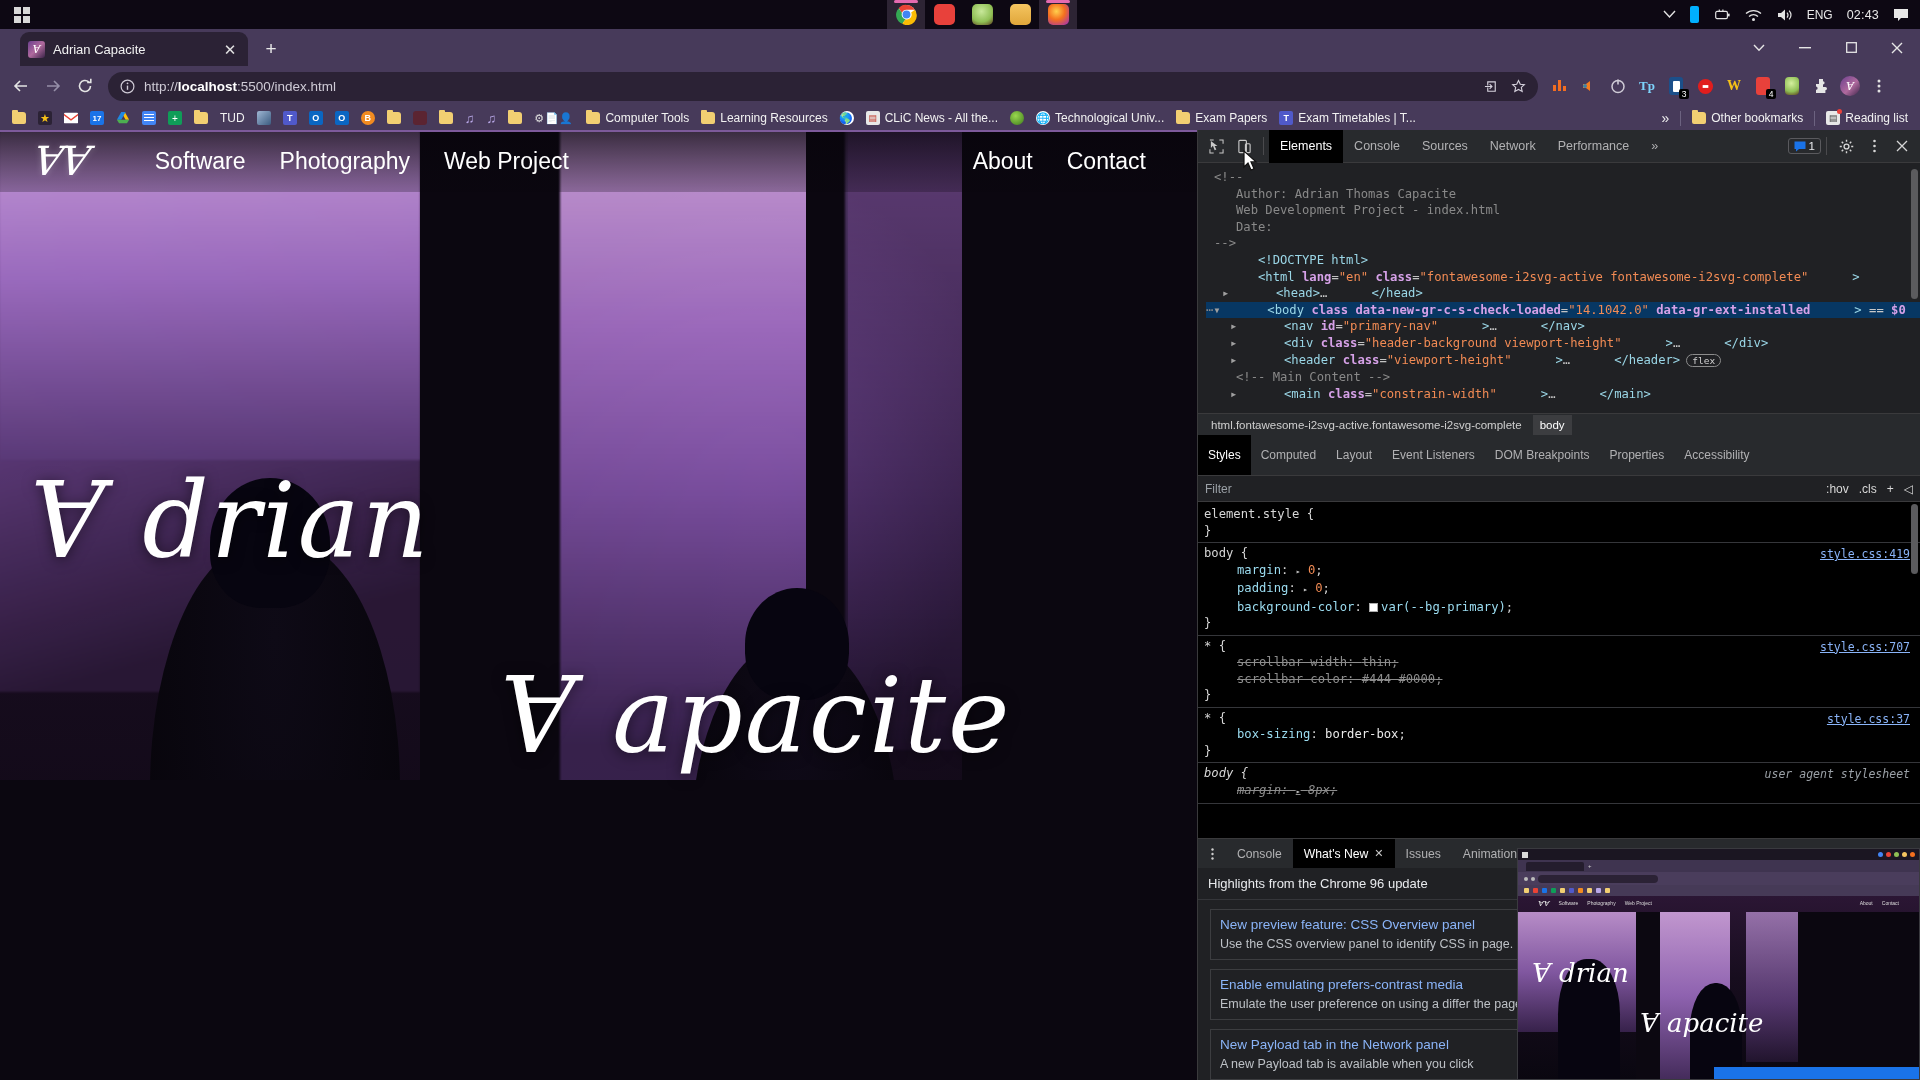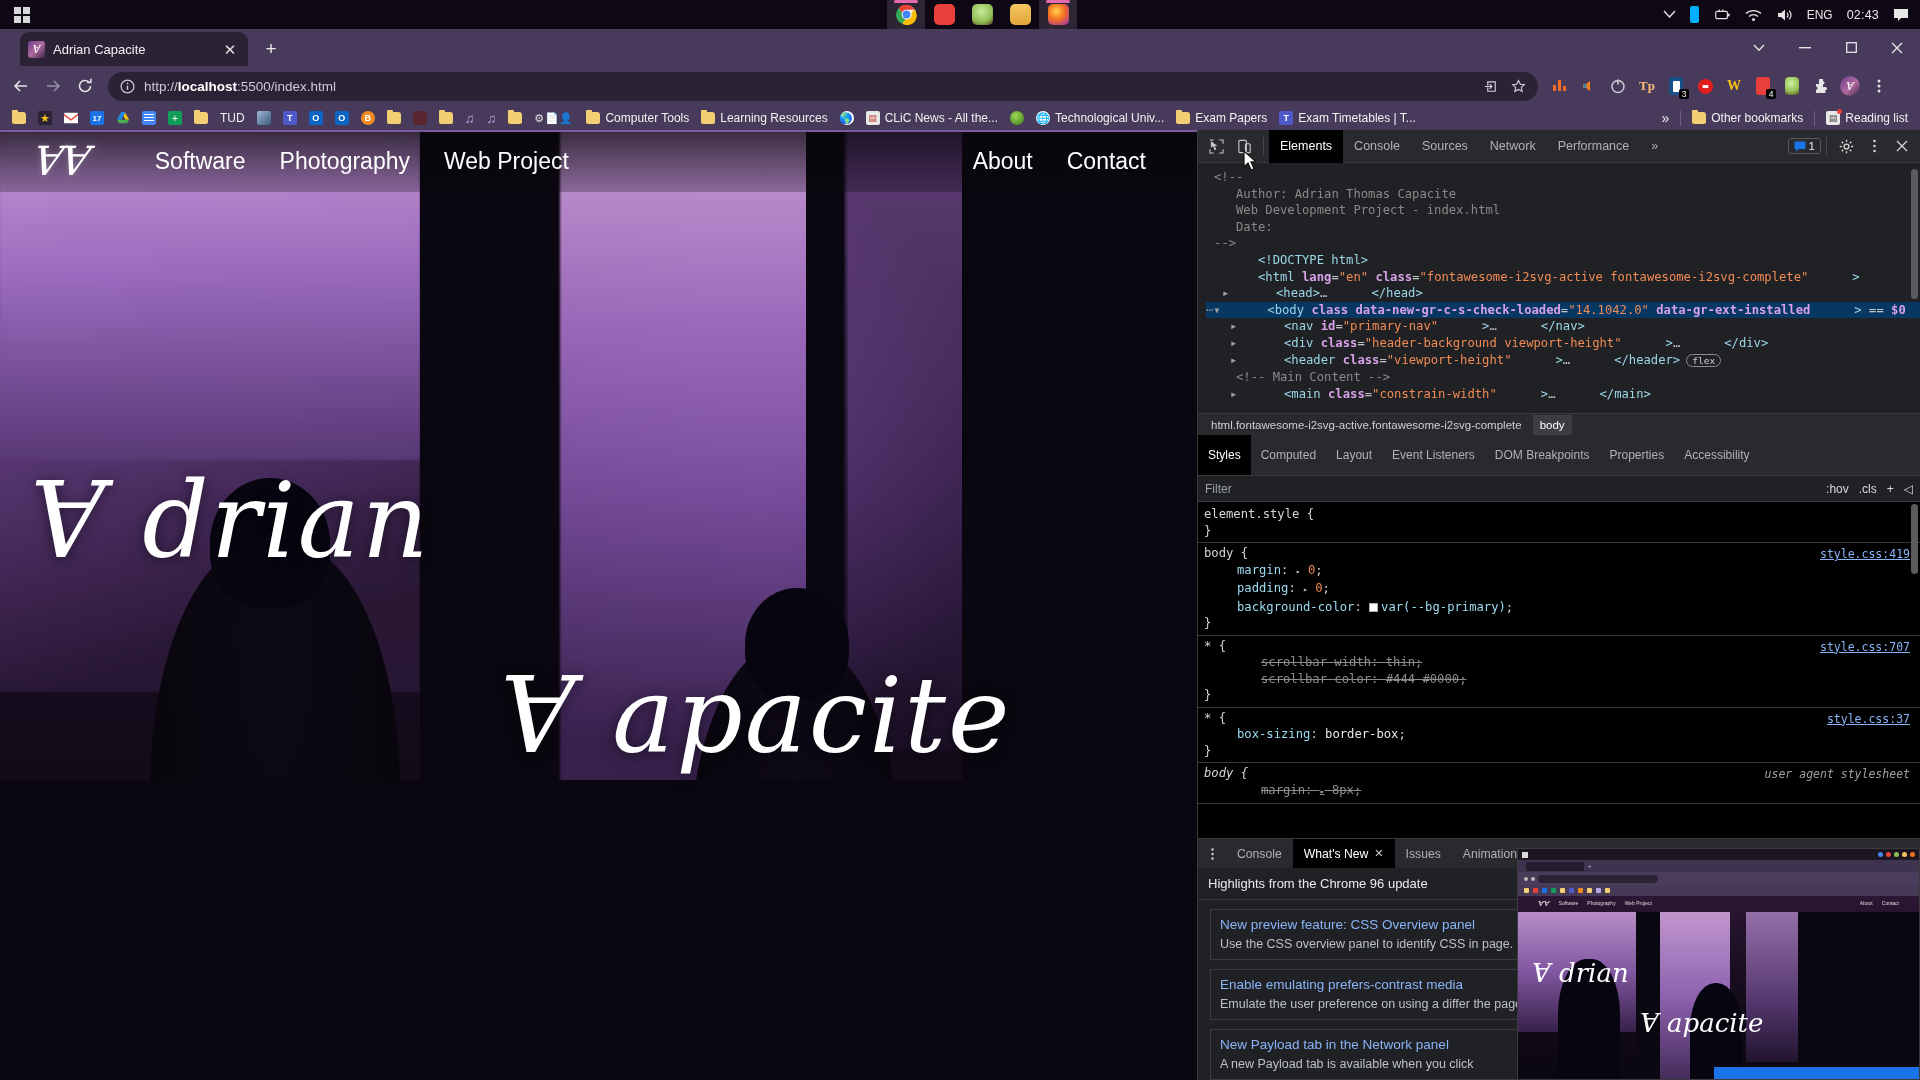--- a/index.html
+++ b/index.html
@@ -246,21 +246,21 @@
   }
   .rule { border-bottom: 1px solid #35363a; padding: 2px 0 3px 0; position: relative; }
   .rule .src { position: absolute; right: 10px; top: 3px; color: #8ab4f8; font-size: 11.5px; text-decoration: underline; }
   .rule .src.ua { color: #9aa0a6; text-decoration: none; font-style: italic; font-family: "DejaVu Sans Mono", monospace; }
   .sel-name { color: #d6d6d6; padding-left: 6px; }
   .sel-name.ua { font-style: italic; }
   .decl { padding-left: 39px; }
   .prop { color: #9bdcf0; }
   .val { color: #e8e8e8; }
   .val-num { color: #f28b54; }
-  .strike { text-decoration: line-through; color: #8d8d8d; margin-left: 24px; }
+  .strike { text-decoration: line-through; color: #8d8d8d; }
   .strike .prop, .strike .val { color: #8d8d8d; }
   .swatch { display: inline-block; width: 9px; height: 9px; border: 1px solid #aaa; background: #fff; vertical-align: -1px; margin-right: 3px; }
   .tri { color: #c0c0c0; font-size: 8px; }
   #dt-scroll-styles { position: absolute; right: 2px; top: 2px; width: 7px; height: 70px; background: #5b5b5e; border-radius: 4px; }
 
   
   #dt-drawer {
     flex: 0 0 178px; background: #202124; border-top: 1px solid #3a3a3c; display: flex; flex-direction: column;
   }
   #drawer-tabs {
@@ -470,21 +470,21 @@
             <circle cx="5" cy="9" r="2" fill="#3b82a6"></circle>
           </svg>
         </div>
       <div class="ext">
           <svg width="18" height="18" viewBox="0 0 18 18">
             <circle cx="9" cy="9.5" r="6" stroke="#cfcbd6" fill="none" stroke-width="1.5"></circle>
             <path d="M9 2.5v5" stroke="#cfcbd6" stroke-width="1.6"></path>
           </svg>
         </div>
       <div class="ext">
-          <span style="color:#fdba74;font-weight:bold;font-size:13px;font-family:'Liberation Serif',serif;">Tp</span>
+          <span style="color:#7dd3fc;font-weight:bold;font-size:13px;font-family:'Liberation Serif',serif;">Tp</span>
         </div>
       <div class="ext">
           <span class="sq" style="width:18px;height:18px;background:#1b4f8a;border-radius:3px;display:flex;align-items:center;justify-content:center;">
             <span style="width:7px;height:11px;background:#fff;border-radius:1px;"></span>
           </span>
           <span class="badge">3</span>
         </div>
       <div class="ext">
           <svg width="17" height="17" viewBox="0 0 18 18">
             <circle cx="9" cy="9" r="8" fill="#e11d1d"></circle>
@@ -790,21 +790,21 @@
       </div>
       <div class="rule">
         <span class="src">style.css:37</span>
         <div class="sel-name"><span>*</span> {</div>
         <div class="decl"><span class="prop">box-sizing</span>: <span class="val">border-box</span>;</div>
         <div class="sel-name">}</div>
       </div>
       <div class="rule">
         <span class="src ua">user agent stylesheet</span>
         <div class="sel-name ua"><span>body</span> {</div>
-        <div class="decl strike" style=""><span class="prop">margin</span>: <span class="tri">▸</span> <span class="val">8px</span>;</div>
+        <div class="decl strike" style="font-style:italic"><span class="prop">margin</span>: <span class="tri">▸</span> <span class="val">8px</span>;</div>
       </div>
       <div id="dt-scroll-styles"></div>
     </div>
 
     <div id="dt-drawer">
       <div id="drawer-tabs">
         <div class="dt-iconbtn">
           <svg width="5" height="14" viewBox="0 0 5 14">
               <circle cx="2.5" cy="2.5" r="1.2" fill="#cfcfcf"></circle>
               <circle cx="2.5" cy="7" r="1.2" fill="#cfcfcf"></circle>

